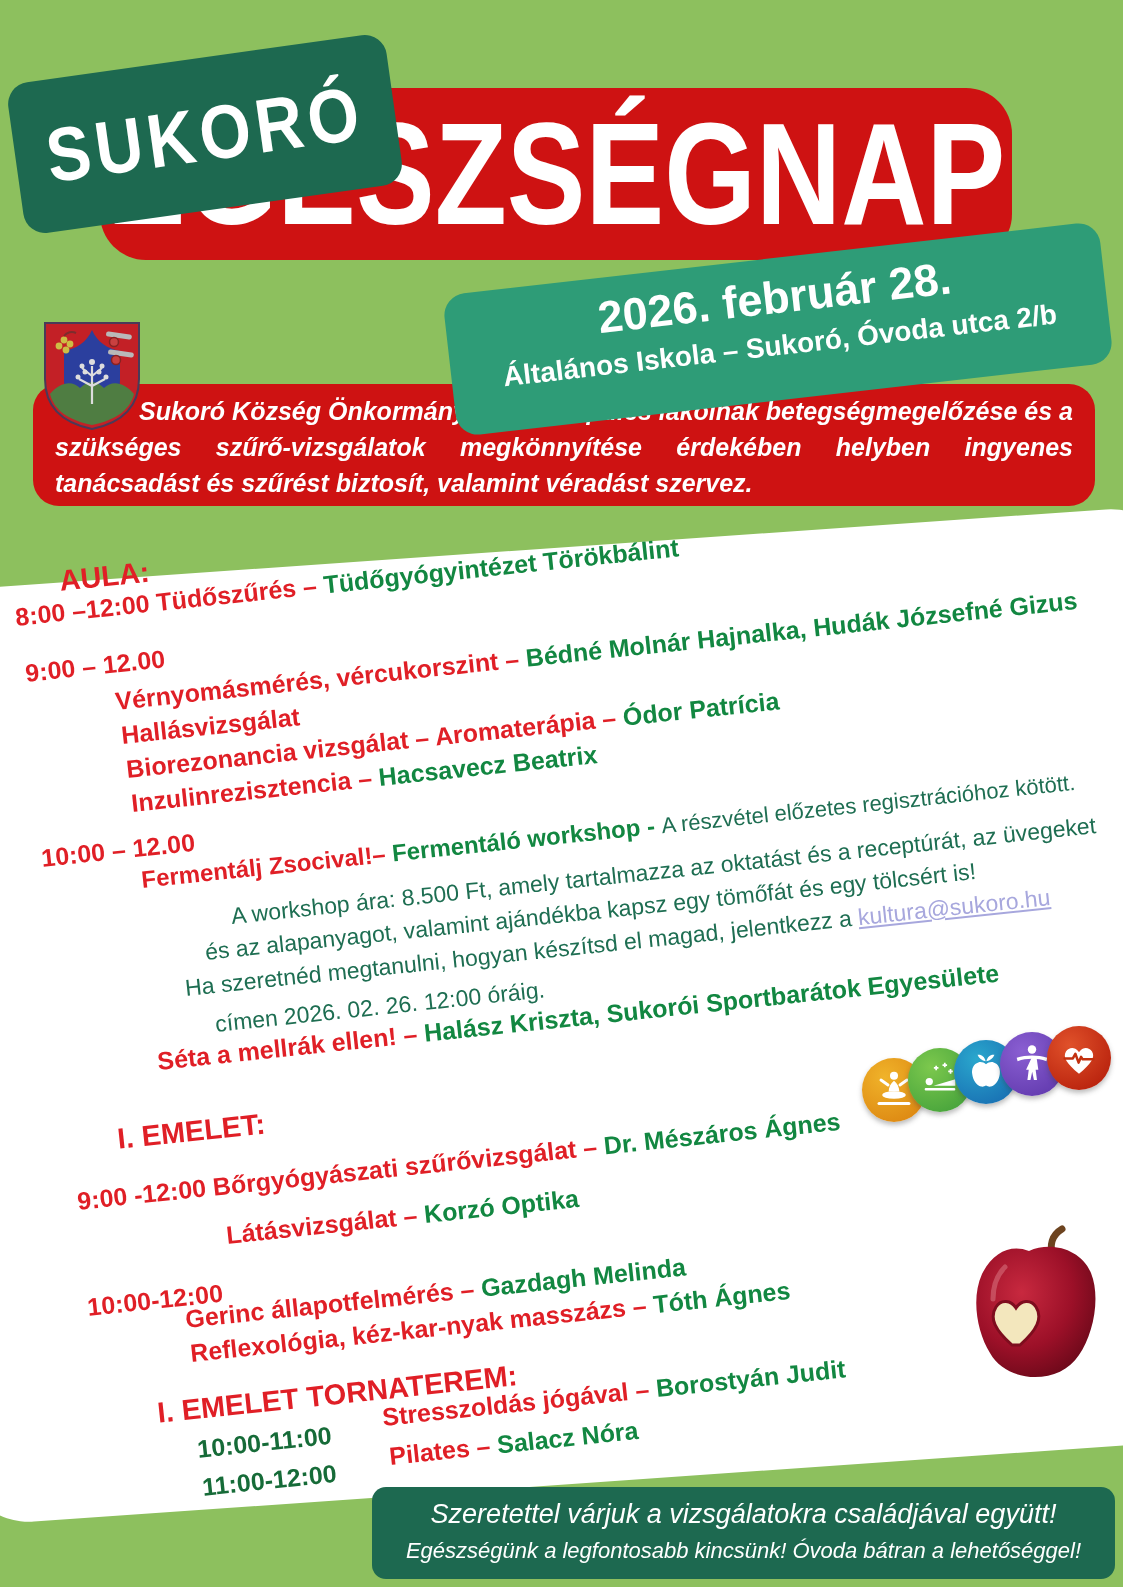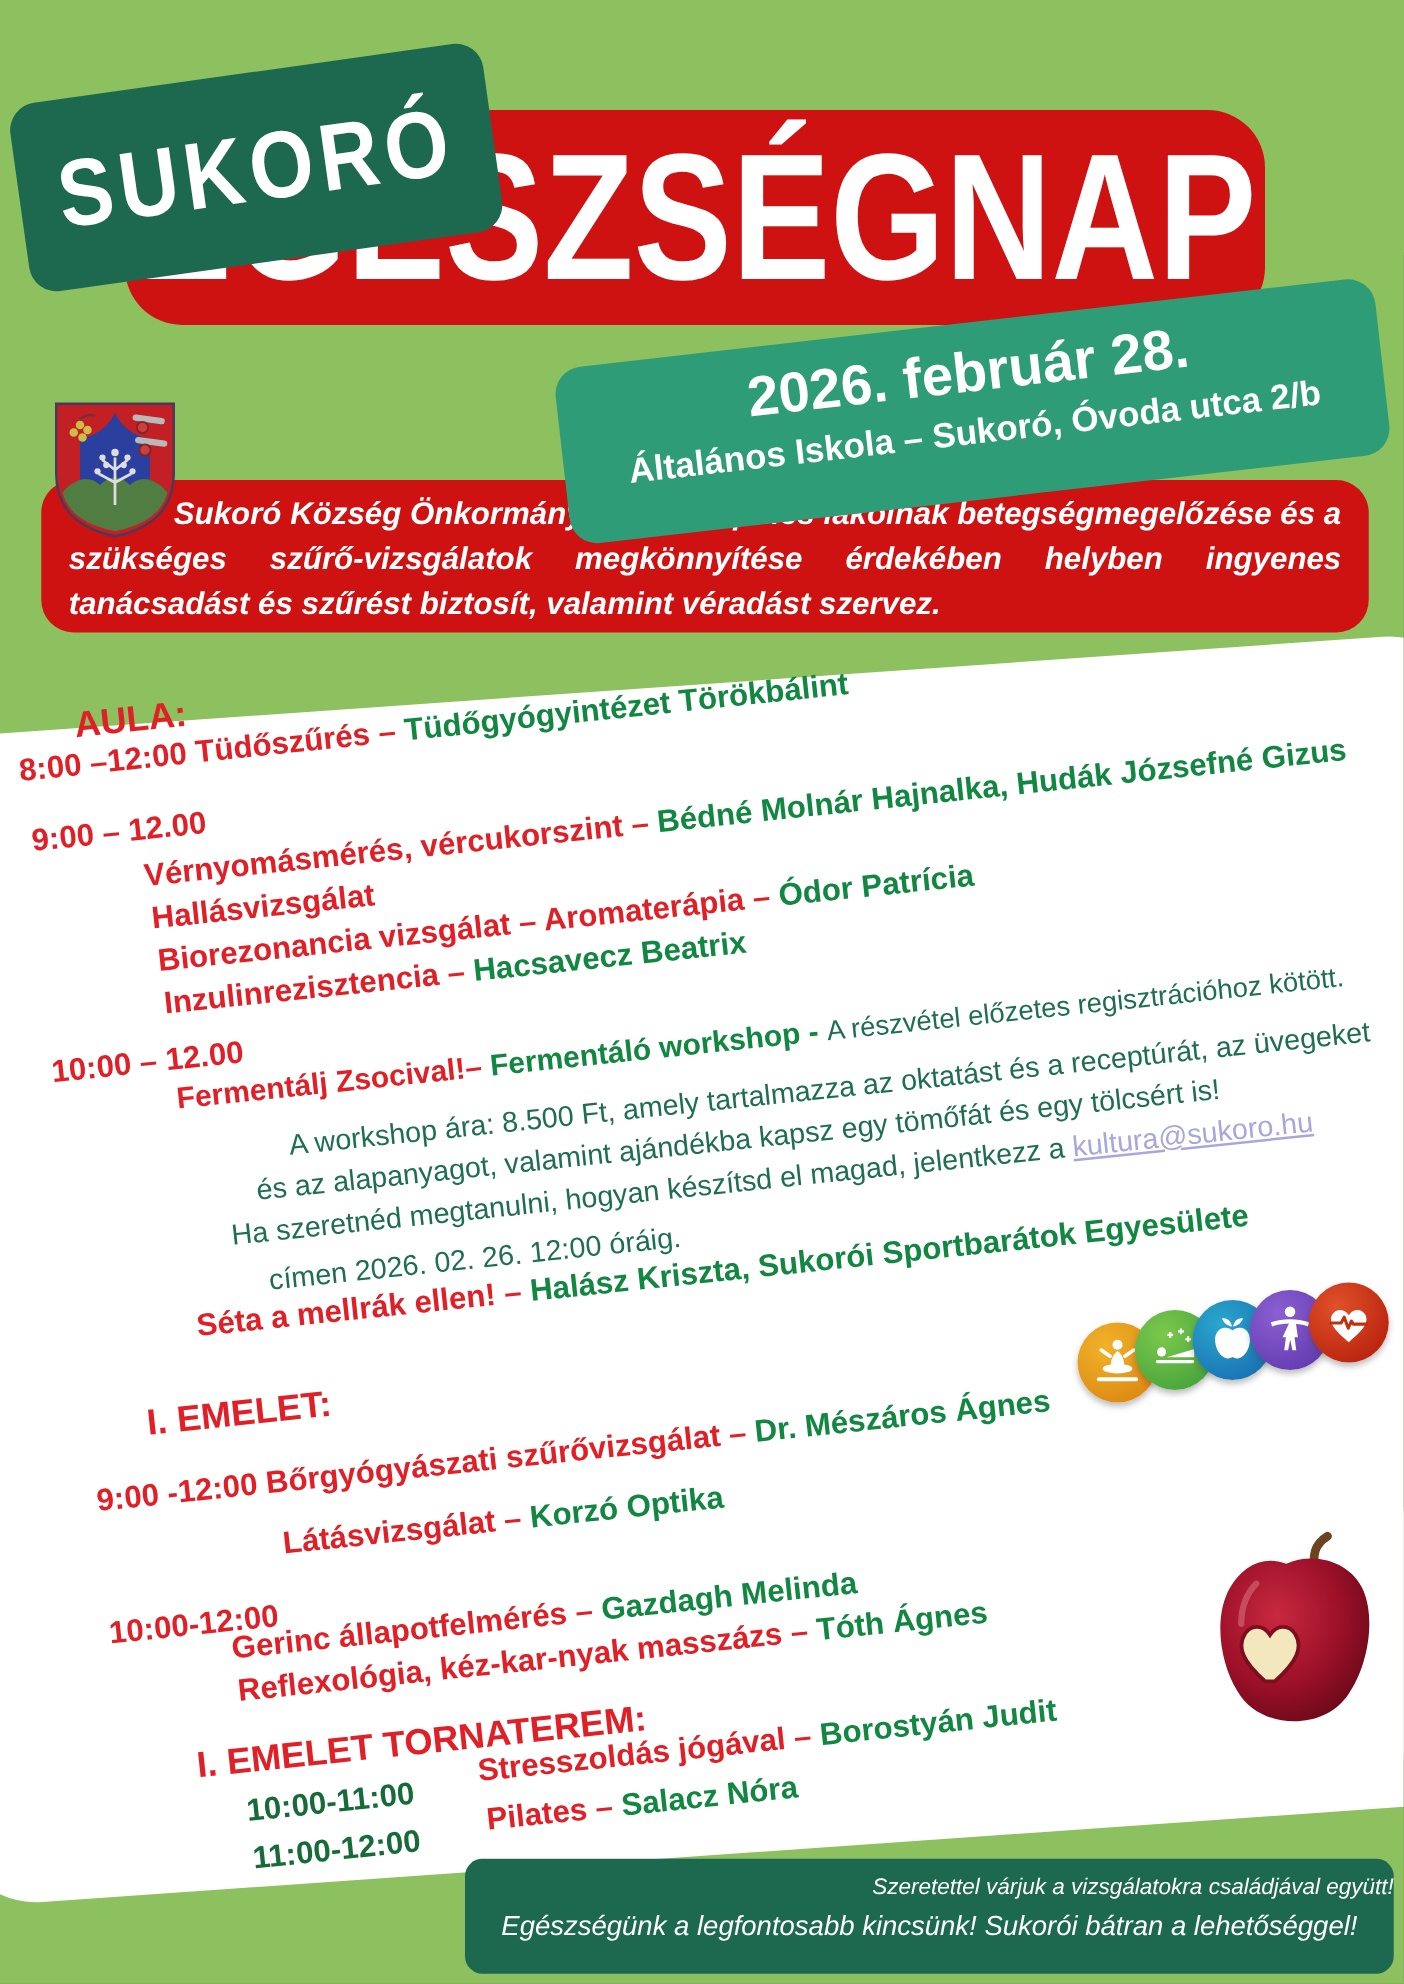--- a/index.html
+++ b/index.html
@@ -78,21 +78,21 @@
   .ic4{left:1000px;top:1032px;background:radial-gradient(circle at 35% 30%,#8a5fd2,#5b34a8);}
   .ic5{left:1047px;top:1026px;background:radial-gradient(circle at 35% 30%,#e0512a,#b01807);}
   
   .apple-photo{position:absolute;left:935px;top:1205px;width:188px;height:203px;z-index:3;background:#fff;border-radius:6px;}
   
   .footer-box{
     position:absolute;left:372px;top:1487px;width:743px;height:92px;
     background:#1d6950;border-radius:14px;z-index:6;color:#fff;
     text-align:center;font-style:italic;
   }
-  .footer-box .f1{font-size:18px;font-weight:500;margin-top:12px;white-space:nowrap;text-align:right;}
+  .footer-box .f1{font-size:27px;font-weight:500;margin-top:12px;white-space:nowrap;}
   .footer-box .f2{font-size:22px;font-weight:400;margin-top:8px;white-space:nowrap;}
 </style>
 </head>
 <body>
 
 <div class="poster">
 
   <div class="white-panel"></div>
 
   <div class="title-box">
@@ -277,16 +277,16 @@
       <rect width="188" height="203" fill="#ffffff"></rect>
       <path d="M118 52c-4-12-1-22 9-28" stroke="#6d4420" stroke-width="7" fill="none" stroke-linecap="round"></path>
       <path d="M94 46c22-10 52-2 62 22 10 25 2 62-12 82-10 15-26 22-44 22s-36-8-45-24C42 127 36 93 47 69 58 47 76 39 94 46z" fill="url(#apg)"></path>
       <path d="M70 62c-8 8-12 20-12 32" stroke="#e28a93" stroke-width="5" opacity=".45" fill="none" stroke-linecap="round"></path>
       <path d="M77 140c-17-15-23-27-16-38 5-8 15-7 20 1 5-8 15-9 20-1 7 11 1 23-16 38z" fill="#f3e7bd" stroke="#7e0d1e" stroke-width="3"></path>
     </svg>
   </div>
 
   <div class="footer-box">
     <div class="f1">Szeretettel várjuk a vizsgálatokra családjával együtt!</div>
-    <div class="f2">Egészségünk a legfontosabb kincsünk! Sukorói bátran a lehetőséggel!</div>
+    <div class="f2">Egészségünk a legfontosabb kincsünk! Óvoda bátran a lehetőséggel!</div>
   </div>
 
 </div>
 
 </body></html>

